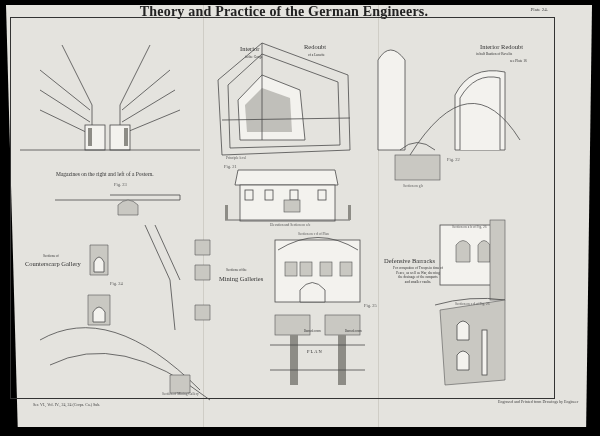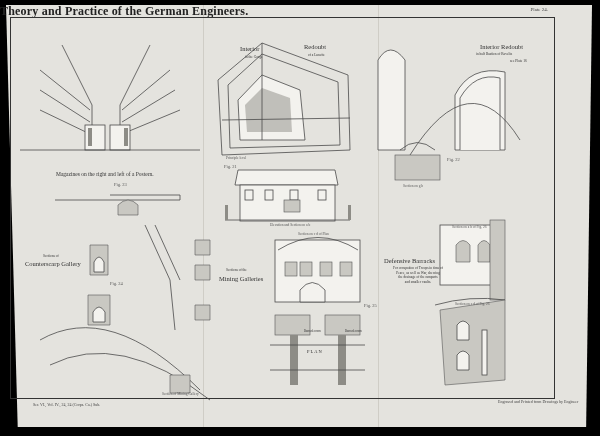--- a/index.html
+++ b/index.html
@@ -1,20 +1,20 @@
 <!DOCTYPE html>
 <html><head>
 <meta charset="utf-8">
 <style>
   html,body{margin:0;padding:0;background:#000;}
   body{width:600px;height:436px;position:relative;overflow:hidden;font-family:"Liberation Serif","DejaVu Serif",serif;}
   .sheet{position:absolute;left:6px;top:5px;width:586px;height:422px;background:#e4e3de;
     clip-path:polygon(0 0,100% 0,99% 100%,2% 100%);}
   .fold{position:absolute;top:5px;width:1px;height:422px;background:#cfcdc6;}
-  .title{position:absolute;left:0;top:4px;width:568px;font-weight:bold;font-size:12px;color:#222;letter-spacing:.2px;}
+  .title{position:absolute;left:0;top:4px;width:568px;text-align:center;font-weight:bold;font-size:14px;color:#222;letter-spacing:.2px;}
   .plate-no{position:absolute;right:52px;top:7px;font-size:5px;color:#444;}
   .frame{position:absolute;left:10px;top:17px;width:543px;height:380px;border:1.5px solid #333;}
   .lbl{position:absolute;color:#333;font-size:5px;white-space:nowrap;}
   .lbl.big{font-size:6.5px;}
   .lbl.fig{font-size:4.5px;color:#555;}
   .foot{position:absolute;font-size:4px;color:#444;}
   svg{position:absolute;left:0;top:0;}
   .stroke{stroke:#4a4a4a;fill:none;stroke-width:.8;}
   .fillw{fill:#f3f2ee;stroke:#4a4a4a;stroke-width:.8;}
   .fillg{fill:#c9c8c2;stroke:#555;stroke-width:.6;}

